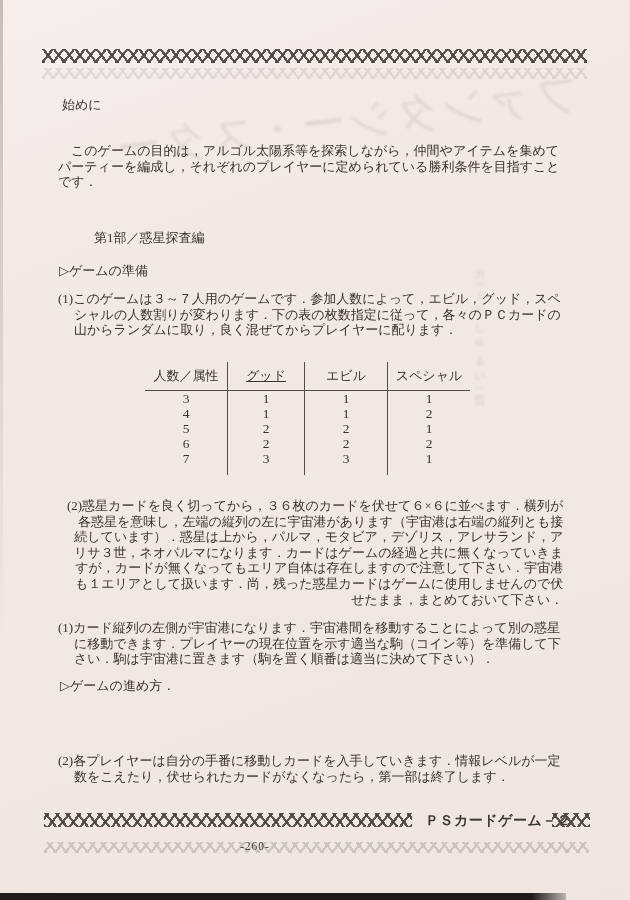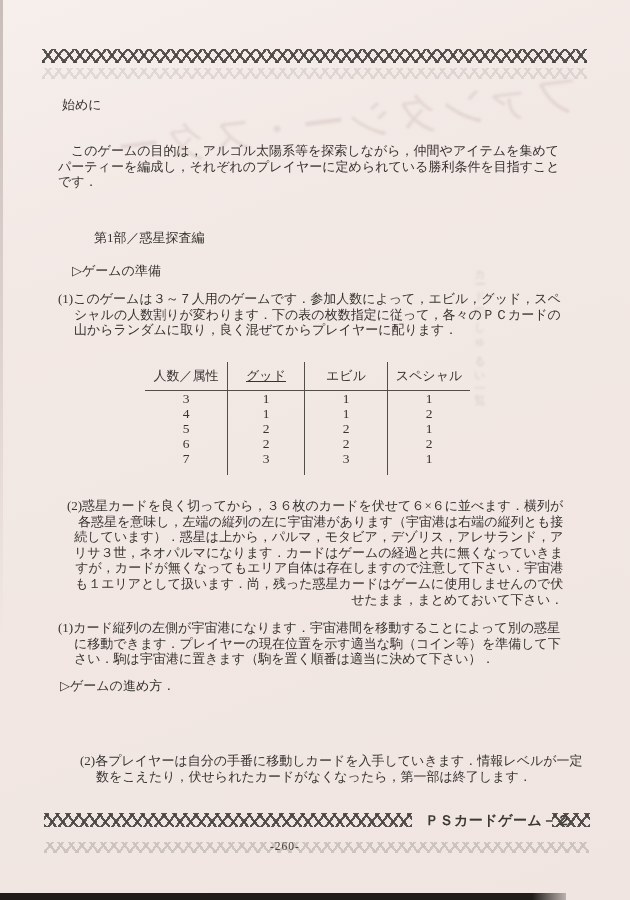--- a/index.html
+++ b/index.html
@@ -27,21 +27,21 @@
   th{height:28px;vertical-align:middle;border-bottom:1.5px solid #524d47;margin-top:30px;}
   td{height:15px;line-height:15px;font-size:13.5px;}
   .vline{border-left:1px solid #524d47;}
   .c1{width:82px;} .c2{width:76px;text-decoration:underline;} .c3{width:82px;} .c4{width:82px;}
   tr.spacer td{height:9px;}
   
   .footer-label{position:absolute;left:425px;top:812px;width:112px;
         font-family:"Liberation Sans","DejaVu Sans",sans-serif;
         font-size:14px;font-weight:bold;letter-spacing:.5px;color:#3c3834;
         white-space:pre;}
-  .pagenum{position:absolute;left:240px;top:840px;width:90px;text-align:center;
+  .pagenum{position:absolute;left:240px;top:840px;width:90px;text-align:left;
         font-size:11.5px;color:#45413c;letter-spacing:1px;}
   
   .ghost-title{position:absolute;left:240px;top:84px;width:340px;
         font-size:44px;letter-spacing:2px;color:rgba(148,118,110,.16);
         transform:scaleX(-1) rotate(7deg);filter:blur(1px);white-space:nowrap;}
   .ghost-side{position:absolute;left:472px;top:262px;height:220px;
         writing-mode:vertical-rl;font-size:11px;letter-spacing:4px;
         color:rgba(122,100,94,.20);filter:blur(.8px);white-space:pre;}
   .edge-left{position:absolute;left:0;top:0;width:3px;height:640px;
         background:linear-gradient(180deg,rgba(128,108,102,.38),rgba(128,108,102,0));}
@@ -59,21 +59,21 @@
   <div class="chain" style="left:42px;top:49px;width:545px;"></div>
   <div class="chain echo" style="left:42px;top:68px;width:545px;height:11px;"></div>
 
   <div class="heading" style="left:62px;top:97px;">始めに</div>
   <div class="txt" style="left:58px;top:128px;margin-top:15px;">　このゲームの目的は，アルゴル太陽系等を探索しながら，仲間やアイテムを集めて
 パーティーを編成し，それぞれのプレイヤーに定められている勝利条件を目指すこと
 です．</div>
 
   <div class="heading" style="left:62px;top:230px;margin-left:32px;">第1部／惑星探査編</div>
 
-  <div class="heading" style="left:72px;top:263px;">▷ゲームの準備</div>
+  <div class="heading" style="left:59px;top:263px;">▷ゲームの準備</div>
   <div class="txt hang" style="left:58px;top:291px;">(1)このゲームは３～７人用のゲームです．参加人数によって，エビル，グッド，スペ
 シャルの人数割りが変わります．下の表の枚数指定に従って，各々のＰＣカードの
 山からランダムに取り，良く混ぜてからプレイヤーに配ります．</div>
 
   <div class="ptable">
     <table>
       <thead>
         <tr>
           <th class="c1">人数／属性</th>
           <th class="c2 vline">グッド</th>
@@ -127,21 +127,21 @@
 続しています）．惑星は上から，パルマ，モタビア，デゾリス，アレサランド，ア
 リサ３世，ネオパルマになります．カードはゲームの経過と共に無くなっていきま
 すが，カードが無くなってもエリア自体は存在しますので注意して下さい．宇宙港
 も１エリアとして扱います．尚，残った惑星カードはゲームに使用しませんので伏
 せたまま，まとめておいて下さい．</div>
   <div class="txt hang" style="left:58px;top:620px;">(1)カード縦列の左側が宇宙港になります．宇宙港間を移動することによって別の惑星
 に移動できます．プレイヤーの現在位置を示す適当な駒（コイン等）を準備して下
 さい．駒は宇宙港に置きます（駒を置く順番は適当に決めて下さい）．</div>
 
   <div class="heading" style="left:60px;top:678px;">▷ゲームの進め方．</div>
-  <div class="txt hang" style="left:58px;top:753px;margin-left:22px;">(2)各プレイヤーは自分の手番に移動しカードを入手していきます．情報レベルが一定
+  <div class="txt hang" style="left:58px;top:753px;">(2)各プレイヤーは自分の手番に移動しカードを入手していきます．情報レベルが一定
 数をこえたり，伏せられたカードがなくなったら，第一部は終了します．</div>
 
   <div class="chain" style="left:44px;top:813px;width:368px;"></div>
   <div class="footer-label">ＰＳカードゲーム－２</div>
   <div class="chain" style="left:552px;top:813px;width:38px;"></div>
   <div class="chain ghostline" style="left:44px;top:842px;width:545px;height:11px;"></div>
   <div class="pagenum">-260-</div>
 
   <div class="edge-left"></div>
   <div class="edge-bottom"></div>

